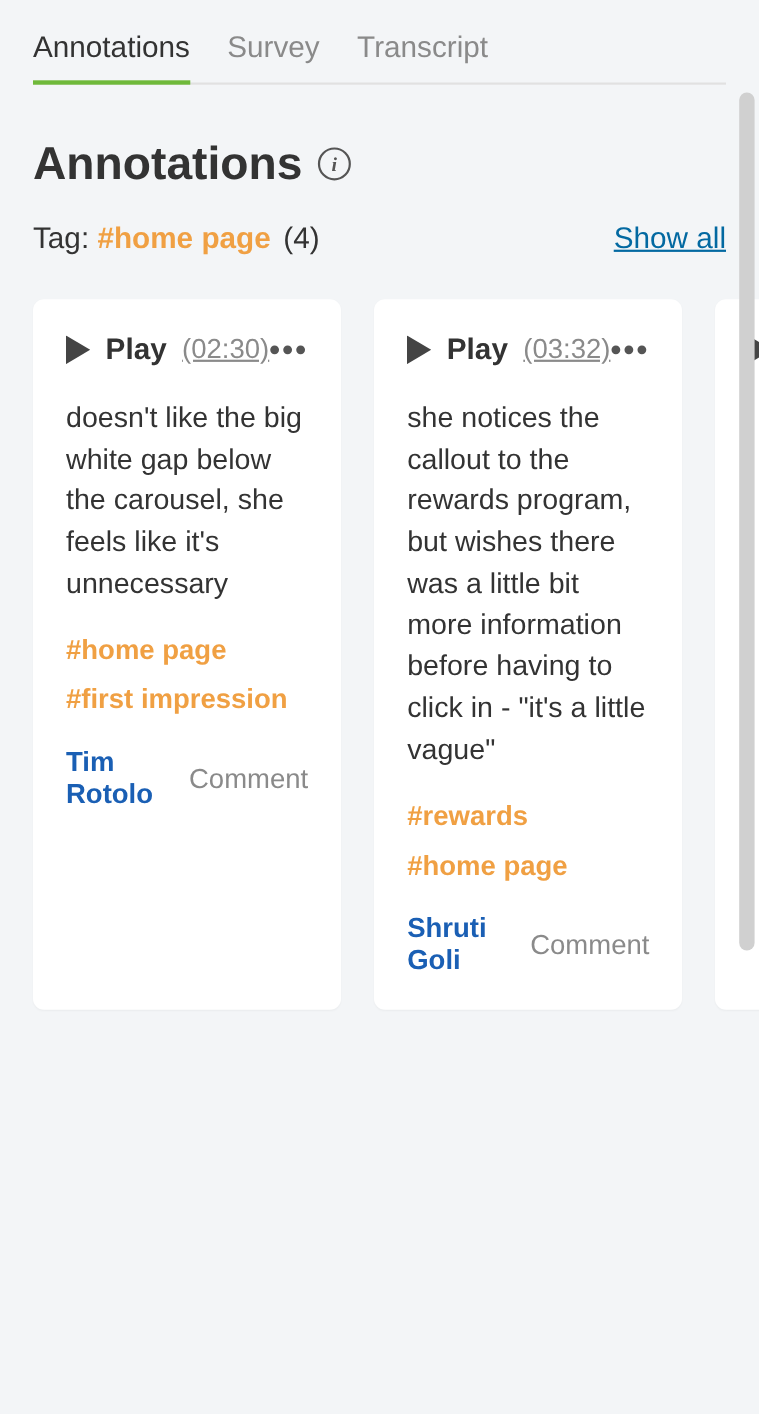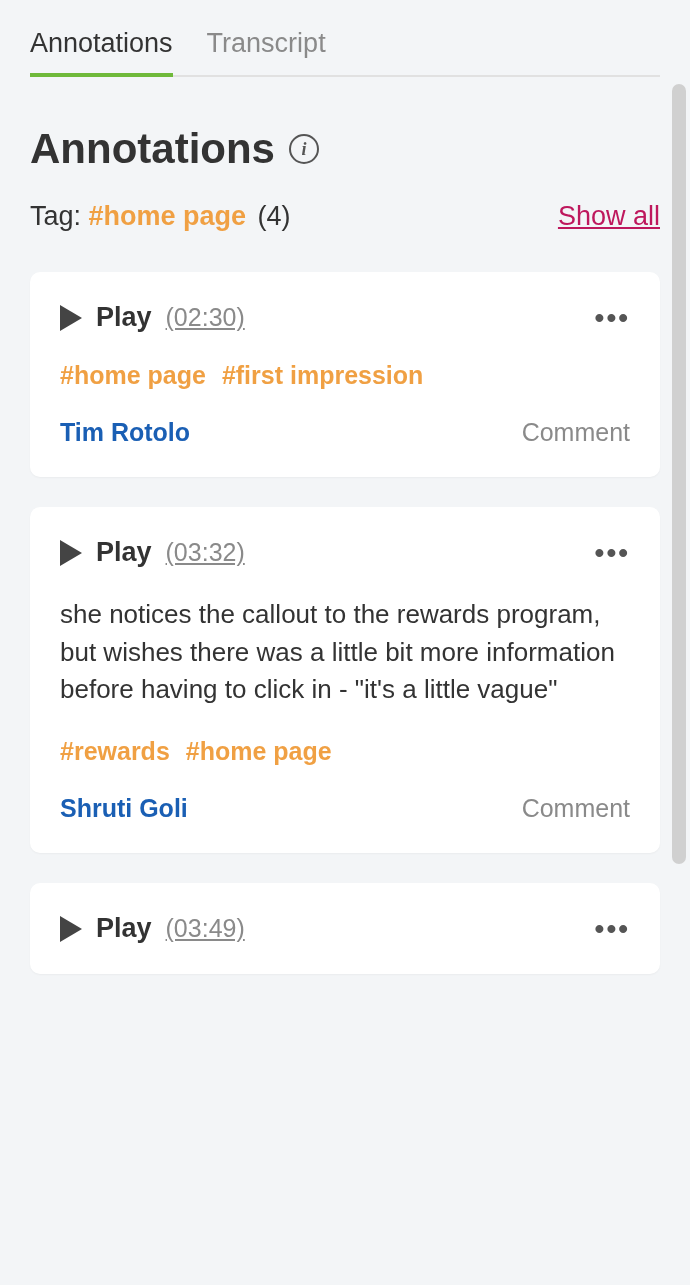--- a/index.html
+++ b/index.html
@@ -75,28 +75,27 @@
     }
     .filter-tag {
       color: #f0a043;
       font-weight: 600;
     }
     .filter-count {
       color: #333;
       margin-left: 4px;
     }
     .show-all {
-      color: #be185d;
+      color: #0369a1;
       text-decoration: underline;
       cursor: pointer;
     }
     .cards {
       margin-top: 40px;
       display: flex;
-      flex-direction: column;
       gap: 30px;
     }
     .card {
       background: #fff;
       border-radius: 10px;
       padding: 30px 30px 30px 30px;
       box-shadow: 0 1px 2px rgba(0,0,0,0.04);
     }
     .card-top {
       display: flex;
@@ -175,20 +174,21 @@
       border-radius: 7px;
     }
   </style>
 </head>
 <body>
 
 <div class="container">
 
   <div class="tabs">
     <div class="tab active">Annotations</div>
+    <div class="tab">Survey</div>
     <div class="tab">Transcript</div>
   </div>
 
   <div class="header">
     <h1>Annotations</h1>
     <span class="info-icon">i</span>
   </div>
 
   <div class="filter-row">
     <div class="filter-left">
@@ -206,20 +206,21 @@
           <span class="play-icon">
             <svg width="22" height="26" viewBox="0 0 22 26">
                 <polygon points="0,0 22,13 0,26" fill="#444"></polygon>
               </svg>
           </span>
           <span class="play-label">Play</span>
           <span class="timestamp">(02:30)</span>
         </div>
         <span class="more-icon">•••</span>
       </div>
+      <div class="card-body">doesn't like the big white gap below the carousel, she feels like it's unnecessary</div>
       <div class="card-tags">
         <span class="card-tag">#home page</span>
         <span class="card-tag">#first impression</span>
       </div>
       <div class="card-footer">
         <span class="author">Tim Rotolo</span>
         <span class="comment-link">Comment</span>
       </div>
     </div>
 

